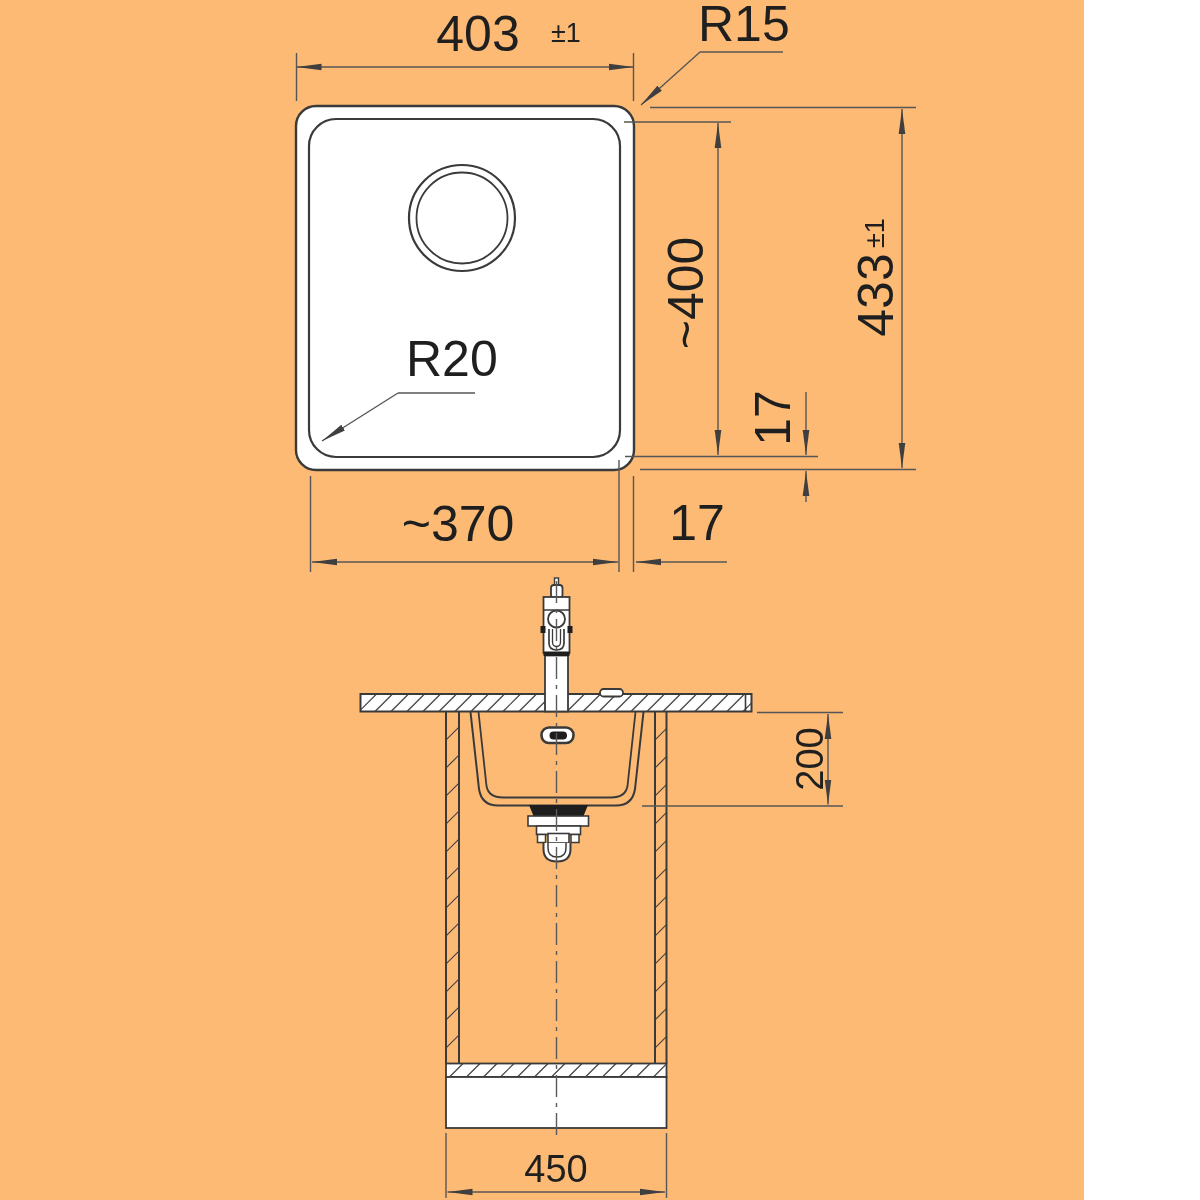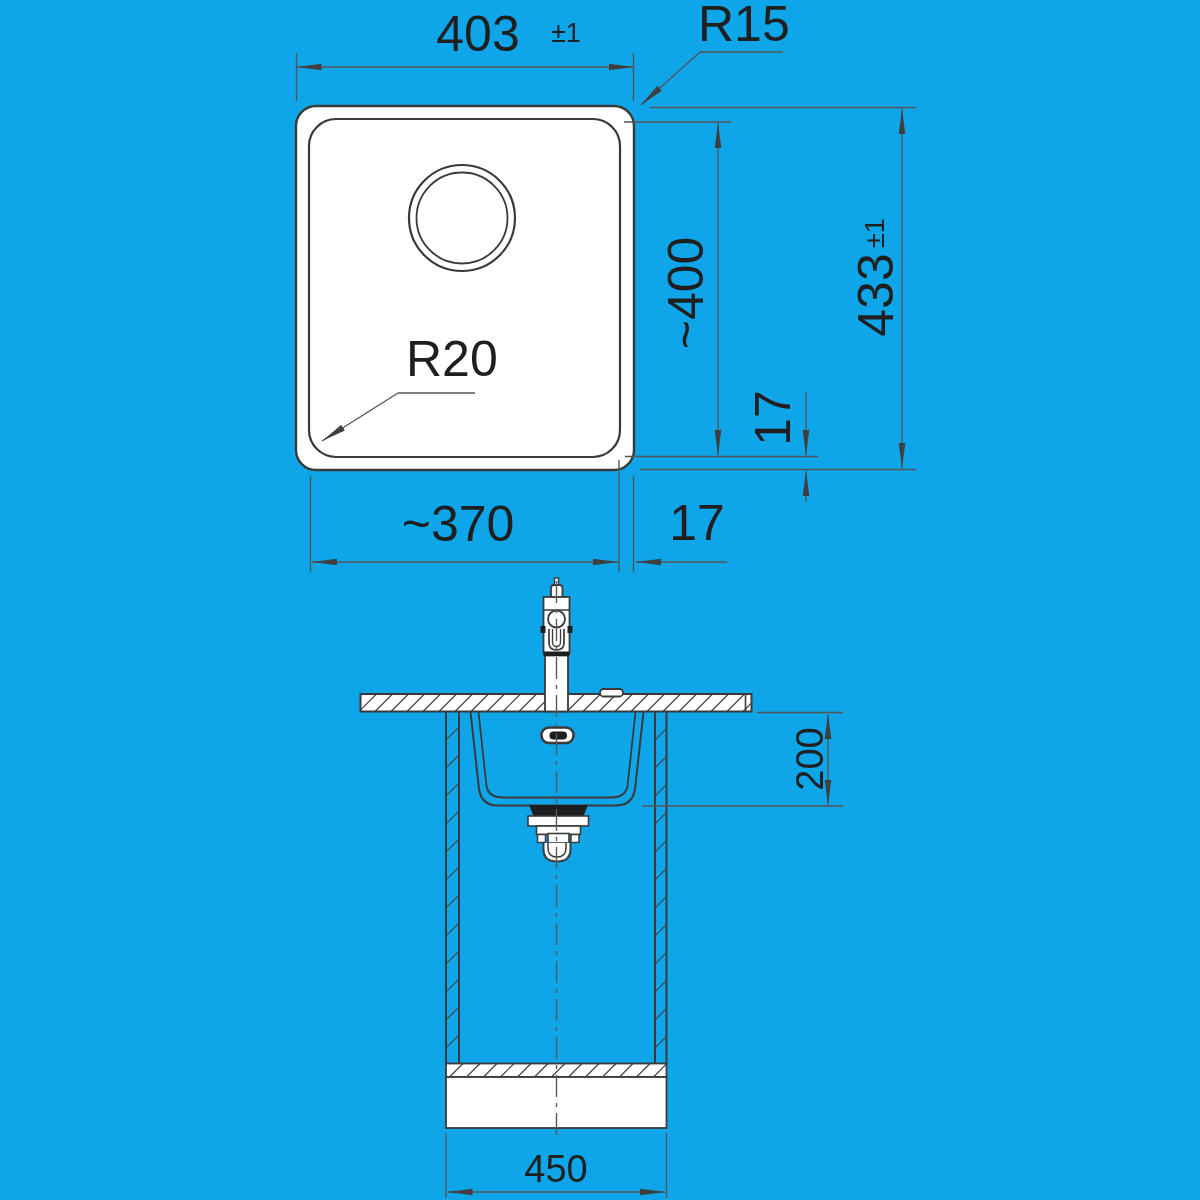--- a/index.html
+++ b/index.html
@@ -1,16 +1,16 @@
 <!DOCTYPE html>
 <html><head>
 <meta charset="utf-8">
 <style>
   html,body{margin:0;padding:0;background:#ffffff;}
-  .stage{width:1200px;height:1200px;position:relative;background:#0ea5e9;overflow:hidden;}
+  .stage{width:1084px;height:1200px;position:relative;background:#fdba74;overflow:hidden;}
   svg{display:block;}
   text{font-family:"Liberation Sans","DejaVu Sans",sans-serif;fill:#1f1f1f;}
   .obj{stroke:#3a3a3a;fill:none;}
   .objw{stroke:#3a3a3a;fill:#ffffff;}
   .dim{stroke:#565656;stroke-width:1.4;fill:none;}
   .hatchline{stroke:#3f3f3f;stroke-width:1.2;}
   .dimtext{font-size:50px;}
   .suptext{font-size:27px;}
   .sectext{font-size:38px;}
 </style>

